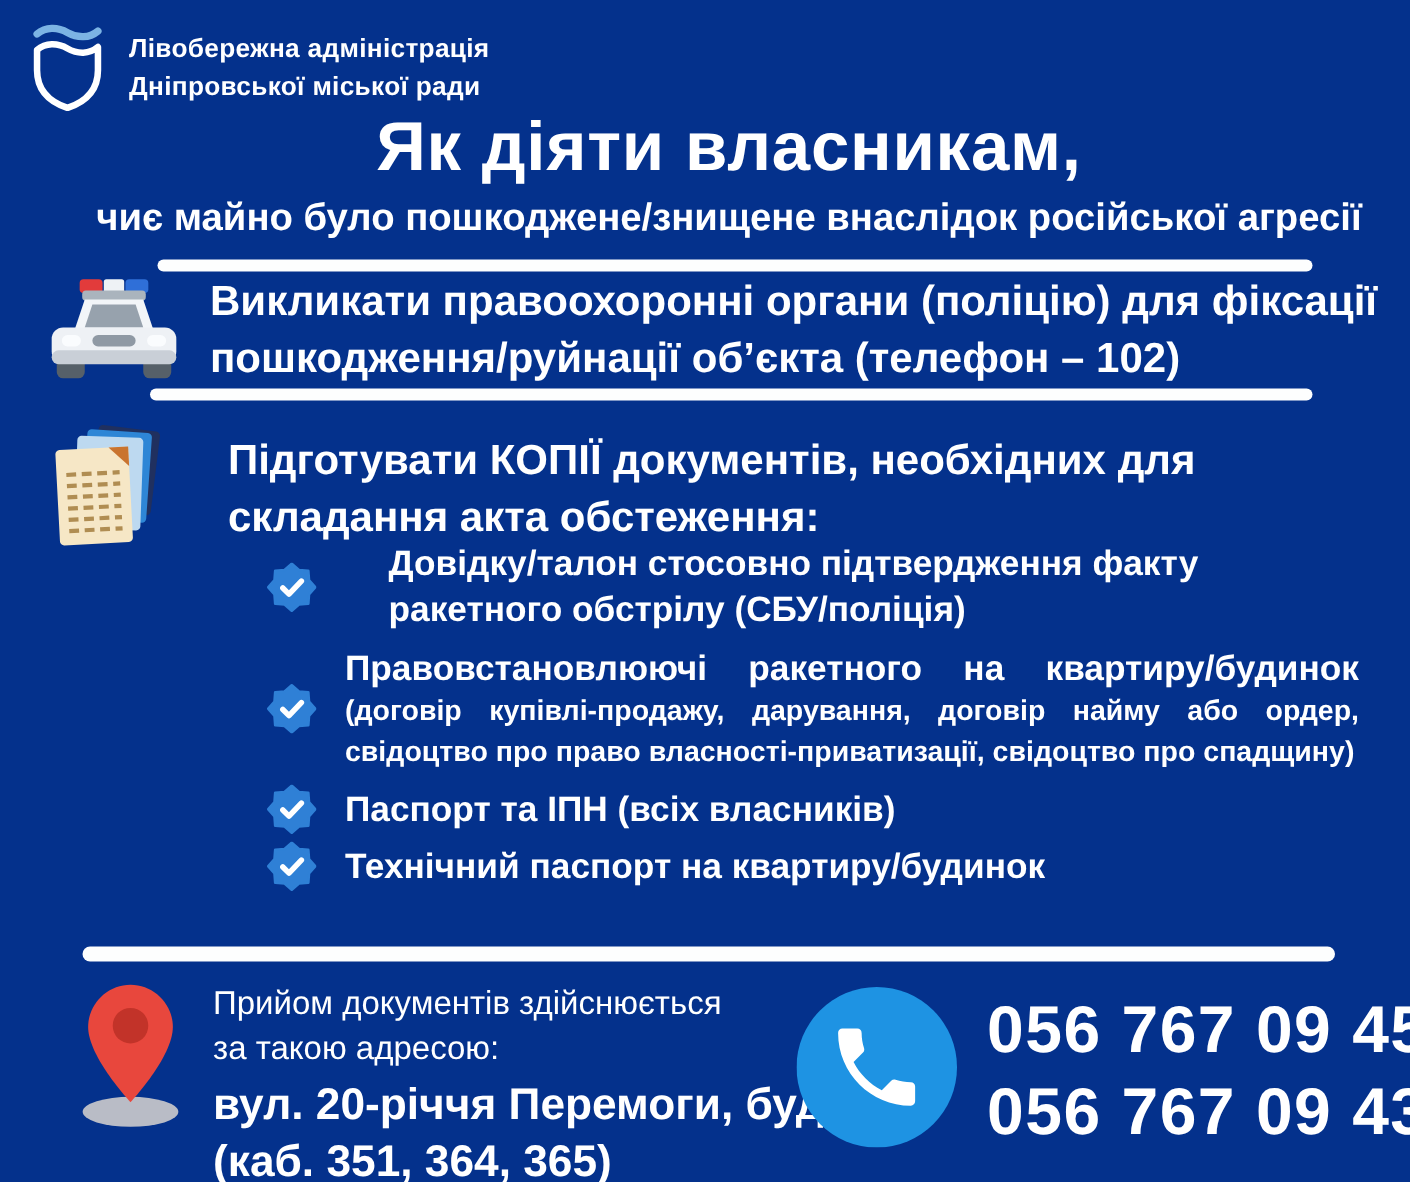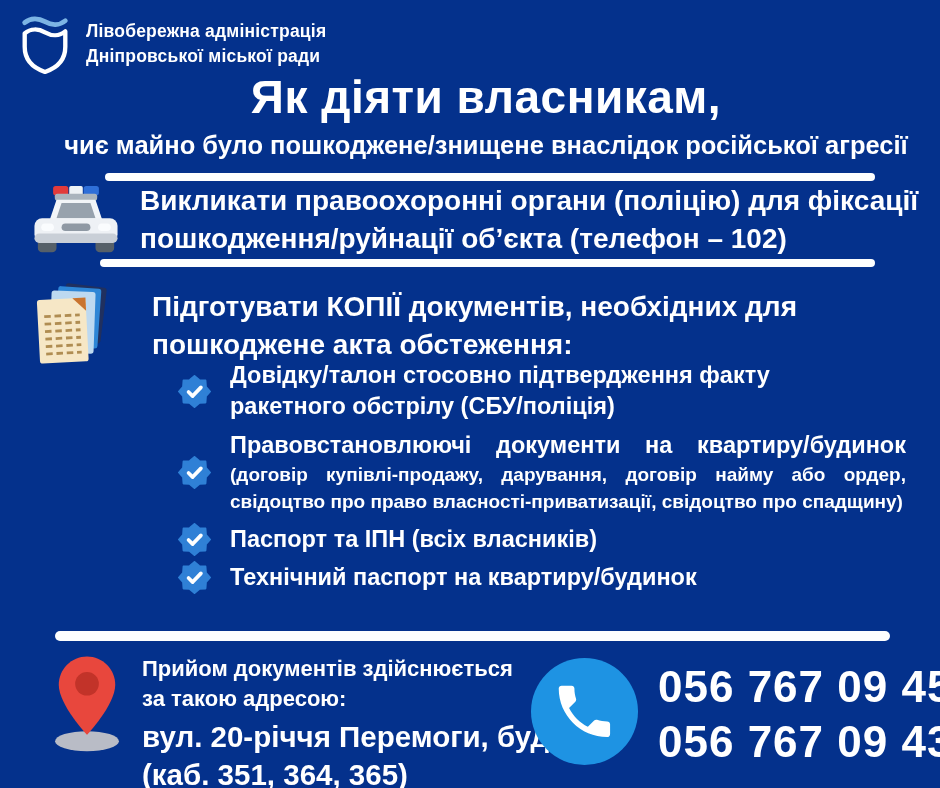--- a/index.html
+++ b/index.html
@@ -30,28 +30,28 @@
   .step1{top:181px;left:28px;}
   .step2{top:282px;left:30px;gap:34px;}
   .step-icon{flex:0 0 auto;display:flex;align-items:center;justify-content:center;}
   .step-text{font-size:28px;font-weight:600;line-height:38px;}
   
   .checklist{position:absolute;top:360px;left:178px;width:728px;}
   .check-item{display:flex;align-items:center;gap:19px;margin-bottom:8px;}
   .check-item .badge{flex:0 0 33px;height:33px;}
   .check-text{flex:1 1 auto;}
   .check-main{font-size:23.5px;font-weight:600;line-height:31px;}
-  .w1 .check-main{max-width:575px;}
+  .w1 .check-main{max-width:575px;margin-left:29px;}
   .w2 .check-main{text-align:justify;text-align-last:justify;}
   .check-note{font-size:19px;font-weight:600;line-height:27px;text-align:justify;margin-top:0;}
   .check-note:empty{display:none;}
   .single{margin-bottom:5px;}
   
   .footer-left{position:absolute;top:650px;left:46px;display:flex;gap:14px;align-items:flex-start;}
-  .addr-intro{font-size:22px;font-weight:700;line-height:30px;margin-top:4px;}
+  .addr-intro{font-size:22px;font-weight:400;line-height:30px;margin-top:4px;}
   .addr-main{font-size:29.5px;font-weight:600;line-height:38px;margin-top:4px;}
   .footer-right{position:absolute;top:658px;left:531px;display:flex;gap:20px;align-items:center;}
   .phones{font-size:44px;font-weight:700;line-height:55px;letter-spacing:1px;white-space:nowrap;}
 </style>
 </head>
 <body>
 
 <div class="poster">
 
   <div class="org-header">
@@ -119,21 +119,21 @@
             <line x1="16" y1="52" x2="54" y2="52"></line>
             <line x1="16" y1="60" x2="54" y2="60"></line>
             <line x1="16" y1="68" x2="54" y2="68"></line>
             <line x1="16" y1="76" x2="54" y2="76"></line>
           </g>
         </g>
       </svg>
     </span>
     <div class="step-text">
       <div>Підготувати КОПІЇ документів, необхідних для</div>
-      <div>пошкоджене акта обстеження:</div>
+      <div>складання акта обстеження:</div>
     </div>
   </div>
 
   <div class="checklist">
 
     <div class="check-item w1">
       <span class="badge">
         <svg width="33" height="33" viewBox="0 0 36 36">
           <polygon points="35,18 30.5,23.2 30,30 23.2,30.5 18,35 12.8,30.5 6,30 5.5,23.2 1,18 5.5,12.8 6,6 12.8,5.5 18,1 23.2,5.5 30,6 30.5,12.8" fill="#2f80d6" stroke="#2f80d6" stroke-width="2" stroke-linejoin="round"></polygon>
           <path d="M11.5 18.5 L16 23 L25 13.5" fill="none" stroke="#ffffff" stroke-width="4" stroke-linecap="round" stroke-linejoin="round"></path>
@@ -146,21 +146,21 @@
     </div>
 
     <div class="check-item w2">
       <span class="badge">
         <svg width="33" height="33" viewBox="0 0 36 36">
           <polygon points="35,18 30.5,23.2 30,30 23.2,30.5 18,35 12.8,30.5 6,30 5.5,23.2 1,18 5.5,12.8 6,6 12.8,5.5 18,1 23.2,5.5 30,6 30.5,12.8" fill="#2f80d6" stroke="#2f80d6" stroke-width="2" stroke-linejoin="round"></polygon>
           <path d="M11.5 18.5 L16 23 L25 13.5" fill="none" stroke="#ffffff" stroke-width="4" stroke-linecap="round" stroke-linejoin="round"></path>
         </svg>
       </span>
       <div class="check-text">
-        <div class="check-main">Правовстановлюючі документи на квартиру/будинок</div>
+        <div class="check-main">Правовстановлюючі ракетного на квартиру/будинок</div>
         <div class="check-note">(договір купівлі-продажу, дарування, договір найму або ордер, свідоцтво про право власності-приватизації, свідоцтво про спадщину)</div>
       </div>
     </div>
 
     <div class="check-item single">
       <span class="badge">
         <svg width="33" height="33" viewBox="0 0 36 36">
           <polygon points="35,18 30.5,23.2 30,30 23.2,30.5 18,35 12.8,30.5 6,30 5.5,23.2 1,18 5.5,12.8 6,6 12.8,5.5 18,1 23.2,5.5 30,6 30.5,12.8" fill="#2f80d6" stroke="#2f80d6" stroke-width="2" stroke-linejoin="round"></polygon>
           <path d="M11.5 18.5 L16 23 L25 13.5" fill="none" stroke="#ffffff" stroke-width="4" stroke-linecap="round" stroke-linejoin="round"></path>
         </svg>

